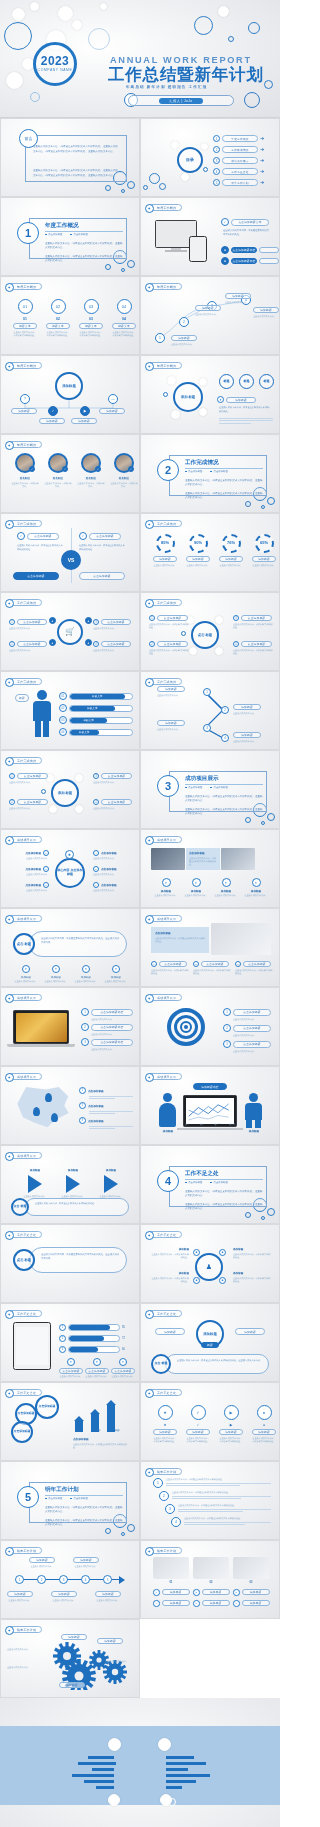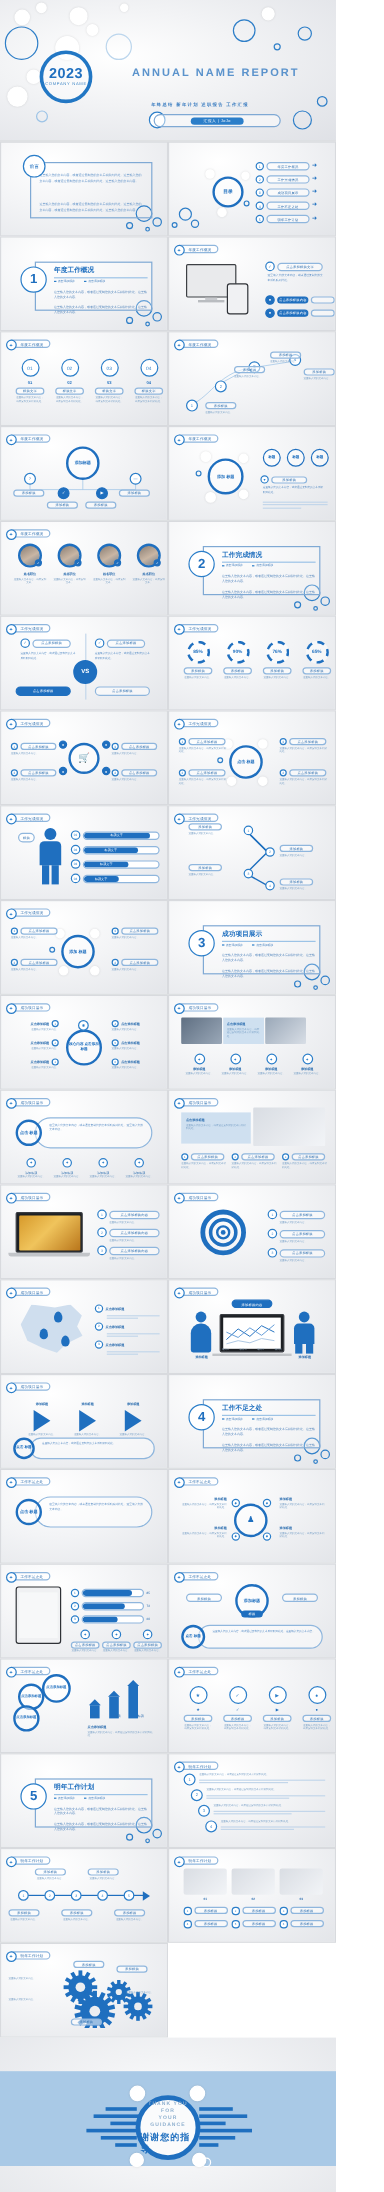--- a/index.html
+++ b/index.html
@@ -142,21 +142,22 @@
       <div class="bub f" style="left:100px;top:3px;width:7px;height:7px;"></div>
       <div class="bub f" style="left:46px;top:30px;width:20px;height:20px;"></div>
     </div>
 
     <div id="logo-circle">
       <div id="logo-year">2023</div>
       <div id="logo-company">COMPANY
 NAME</div>
     </div>
 
-    <div id="title-en">ANNUAL NAME REPORT</div>
+    <div id="title-en">ANNUAL WORK REPORT</div>
+    <div id="title-cn">工作总结暨新年计划</div>
     <div id="title-sub">年终总结  新年计划  述职报告  工作汇报</div>
 
     <div id="presenter-ring"></div>
     <div id="presenter-bar">
       <span class="pb-fill">汇报人 | JoJo</span>
     </div>
   </div>
 
   <div id="slide-grid">
       <div class="slide">
@@ -1405,22 +1406,15 @@
     <div class="cstrip" style="left:166px;top:64px;width:40px;"></div>
     <div class="cstrip" style="left:166px;top:70px;width:22px;"></div>
     <div class="cstrip" style="left:166px;top:76px;width:44px;"></div>
     <div class="cstrip" style="left:166px;top:82px;width:30px;"></div>
     <div class="cstrip" style="left:166px;top:88px;width:16px;"></div>
     <div class="bub f" style="position:absolute;left:108px;top:40px;width:13px;height:13px;z-index:2;"></div>
     <div class="bub f" style="position:absolute;left:158px;top:40px;width:13px;height:13px;z-index:2;"></div>
     <div class="bub f" style="position:absolute;left:108px;top:96px;width:12px;height:12px;z-index:2;"></div>
     <div class="bub f" style="position:absolute;left:160px;top:96px;width:12px;height:12px;z-index:2;"></div>
     <div class="bub" style="position:absolute;left:168px;top:100px;width:8px;height:8px;z-index:5;border-color:#fff;"></div>
-    <div id="closing-hub">
-      <div id="closing-en">
-        <span>THANK YOU FOR</span><br>
-        <span>YOUR GUIDANCE</span>
-      </div>
-      <div id="closing-cn">谢谢您的指导</div>
-    </div>
   </div>
 
 </div>
 
 </body></html>

